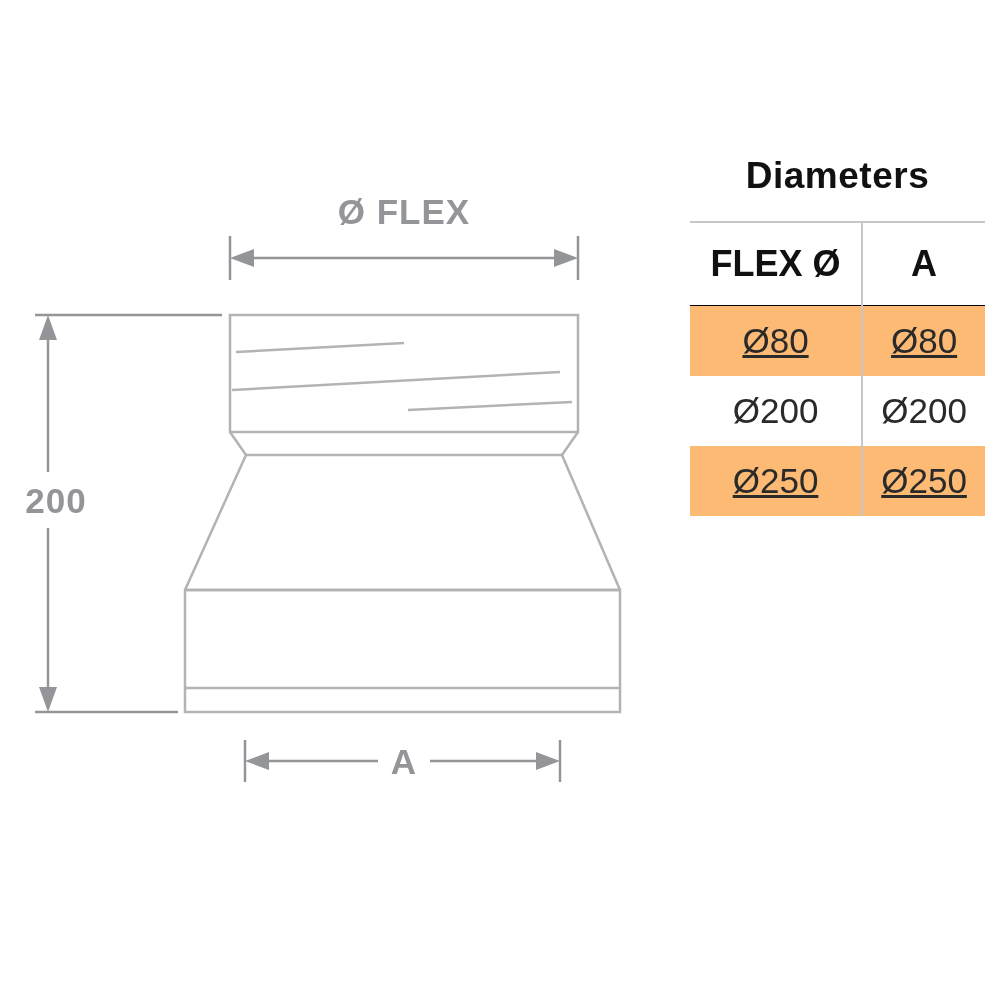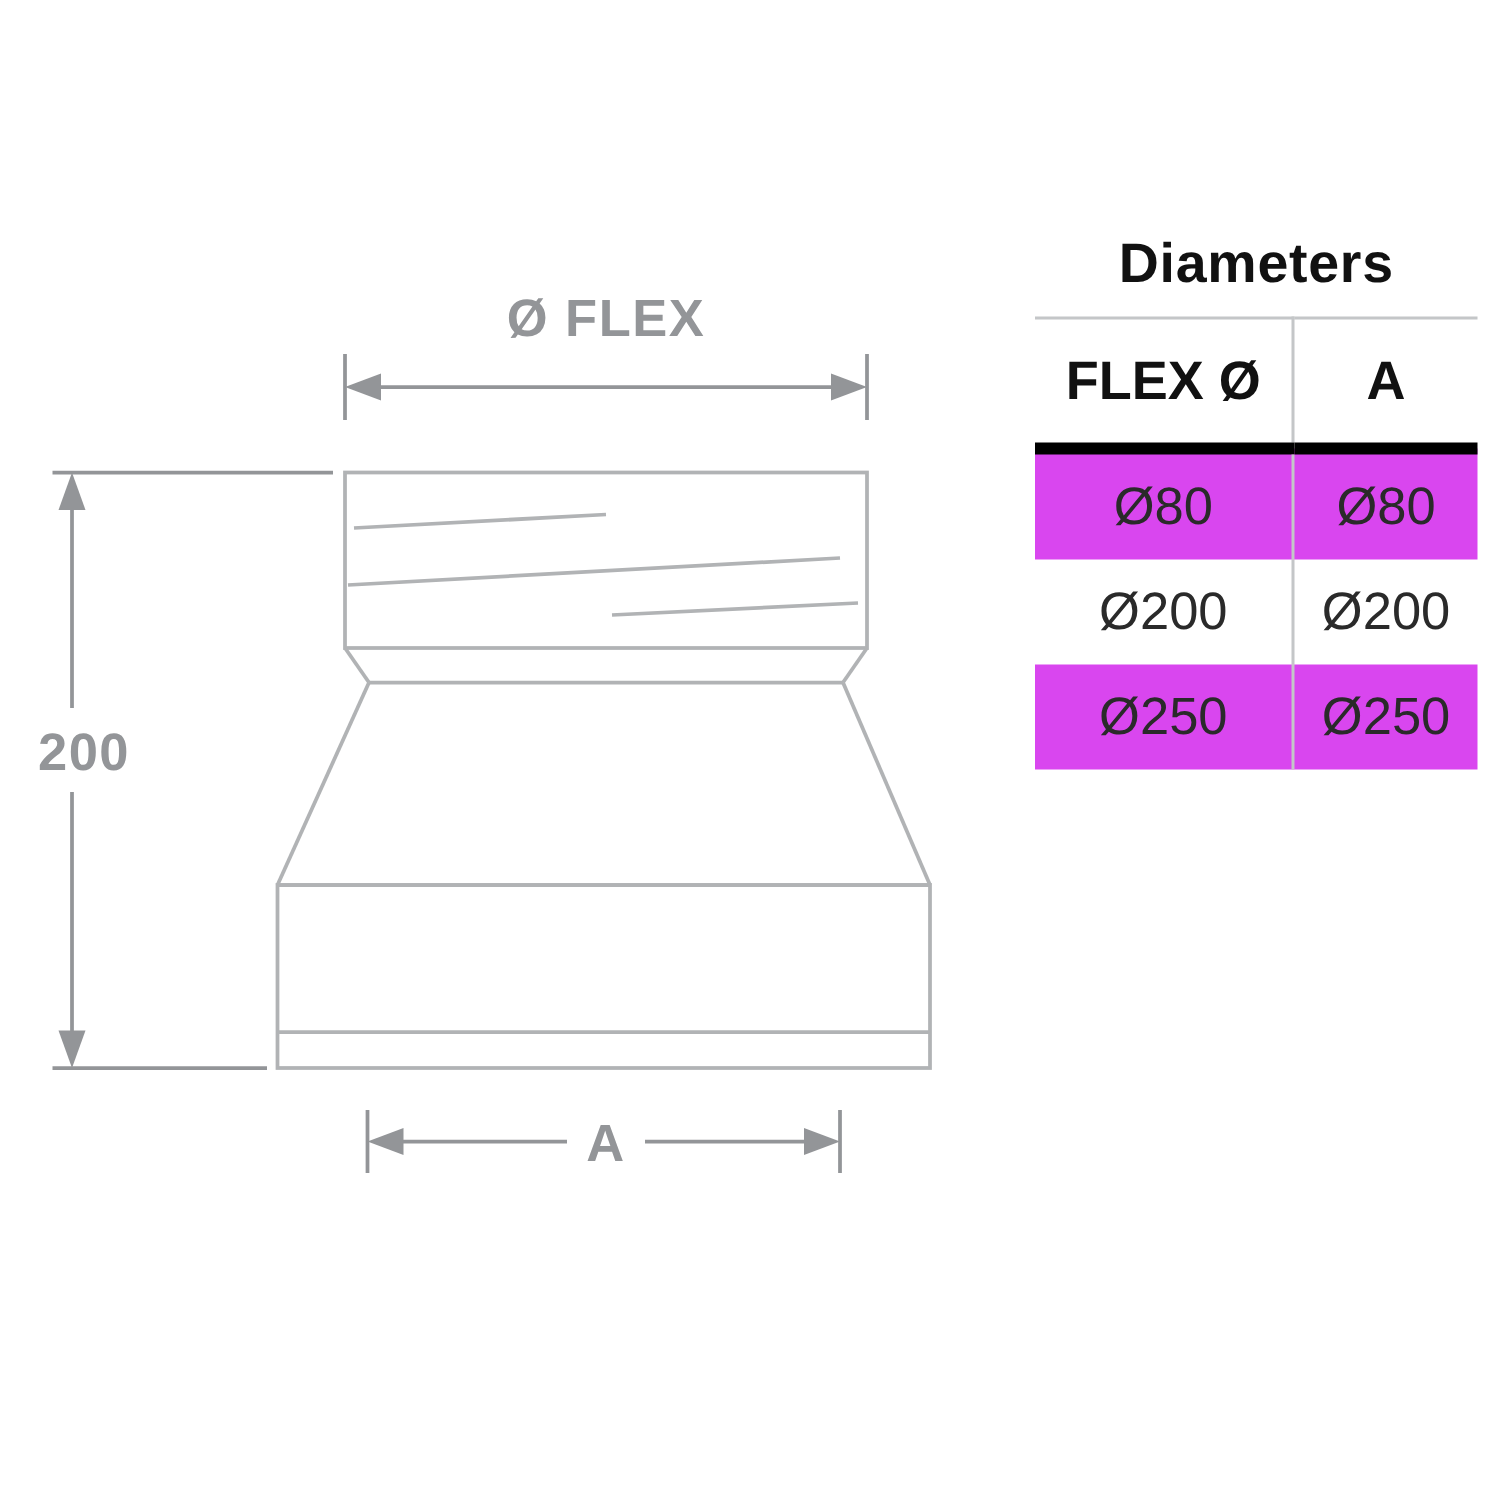--- a/index.html
+++ b/index.html
@@ -27,52 +27,52 @@
     position: absolute;
     left: 690px;
     top: 155px;
     width: 295px;
   }
   .table-title {
     text-align: center;
     font-size: 37px;
     font-weight: 700;
     color: #111111;
-    margin-bottom: 14px;
+    margin-bottom: 24px;
     letter-spacing: 0.5px;
   }
   table.diameters {
     width: 100%;
     border-collapse: collapse;
     table-layout: fixed;
   }
   table.diameters th, table.diameters td {
     text-align: center;
     vertical-align: middle;
     padding: 0;
   }
   table.diameters th {
     height: 82px;
     font-size: 36px;
     font-weight: 700;
     color: #111111;
     border-top: 2px solid #c4c6c8;
-    border-bottom: 8px solid #000000;
+    border-bottom: 1px solid #000000;
   }
   table.diameters td {
     height: 70px;
     font-size: 35px;
     font-weight: 500;
     color: #2a2a2a;
   }
   table.diameters th.col-flex, table.diameters td.col-flex {
     width: 58%;
     border-right: 2px solid #c4c6c8;
   }
-  table.diameters tr.alt td { background: #d946ef; }
+  table.diameters tr.alt td { background: #fdba74; text-decoration: underline; }
 </style>
 </head>
 <body>
 
 <div class="canvas">
 
   <svg class="drawing-svg" viewBox="0 0 660 1000">
 
     <g stroke="#b1b3b5" stroke-width="2.5" fill="none">
       <rect x="230" y="315" width="348" height="117"></rect>

